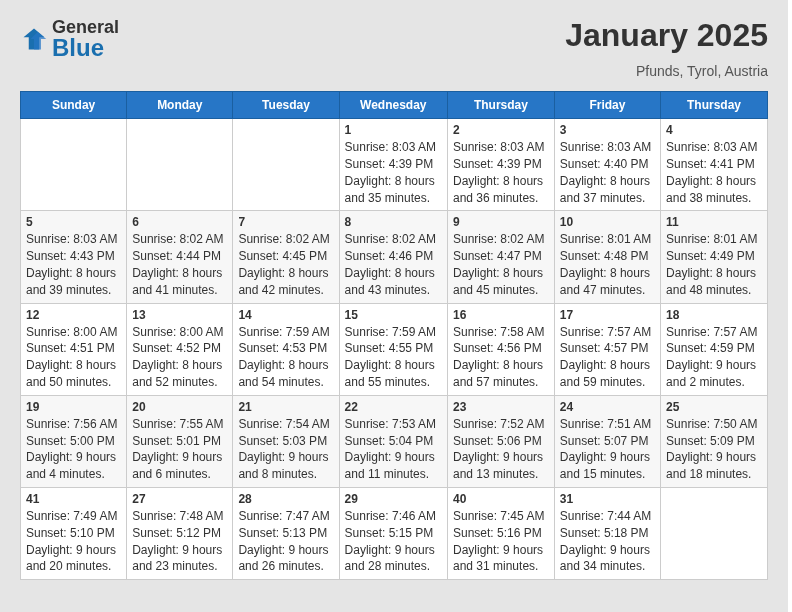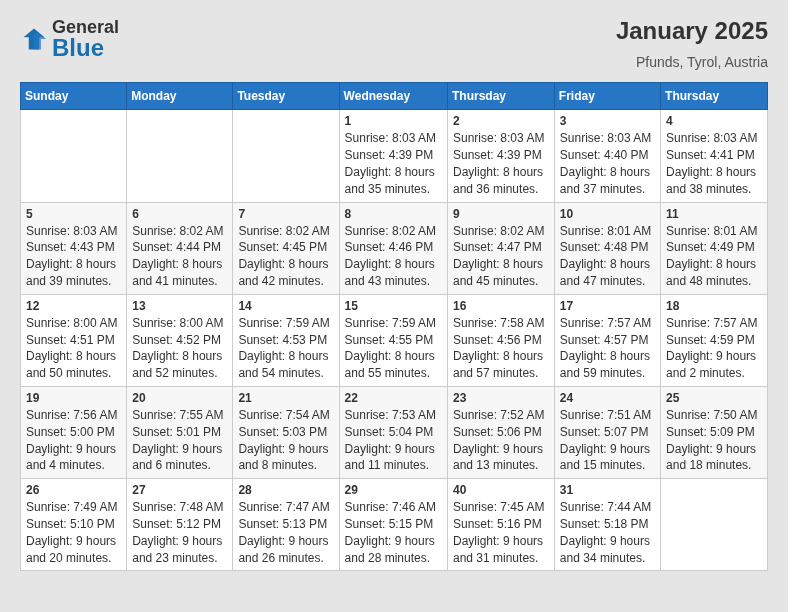--- a/index.html
+++ b/index.html
@@ -43,42 +43,42 @@
       color: #1a6faf;
     }
     .logo-icon {
       width: 28px;
       height: 28px;
     }
     .title-block {
       text-align: right;
     }
     .calendar-title {
-      font-size: 24px;
+      font-size: 32px;
       font-weight: bold;
       color: #333;
       line-height: 1.1;
     }
     .calendar-subtitle {
       font-size: 14px;
       color: #555;
       margin-top: 10px;
     }
     .calendar-table {
       width: 100%;
       border-collapse: collapse;
       border: 1px solid #ccc;
     }
     .calendar-table th {
       background-color: #2776c6;
       color: #fff;
       font-size: 12px;
       font-weight: bold;
       padding: 6px 4px;
-      text-align: left;
+      text-align: center;
       border: 1px solid #1a5fa0;
     }
     .calendar-table td {
       vertical-align: top;
       border: 1px solid #ccc;
       padding: 4px 5px;
       width: 113px;
       min-height: 80px;
       background: #fff;
       font-size: 10.5px;
@@ -246,21 +246,21 @@
             <span class="day-number">24</span>
             <div class="day-info">Sunrise: 7:51 AM<br>Sunset: 5:07 PM<br>Daylight: 9 hours and 15 minutes.</div>
           </td>
           <td>
             <span class="day-number">25</span>
             <div class="day-info">Sunrise: 7:50 AM<br>Sunset: 5:09 PM<br>Daylight: 9 hours and 18 minutes.</div>
           </td>
         </tr>
         <tr>
           <td>
-            <span class="day-number">26</span>
+            <span class="day-number">41</span>
             <div class="day-info">Sunrise: 7:49 AM<br>Sunset: 5:10 PM<br>Daylight: 9 hours and 20 minutes.</div>
           </td>
           <td>
             <span class="day-number">27</span>
             <div class="day-info">Sunrise: 7:48 AM<br>Sunset: 5:12 PM<br>Daylight: 9 hours and 23 minutes.</div>
           </td>
           <td>
             <span class="day-number">28</span>
             <div class="day-info">Sunrise: 7:47 AM<br>Sunset: 5:13 PM<br>Daylight: 9 hours and 26 minutes.</div>
           </td>

